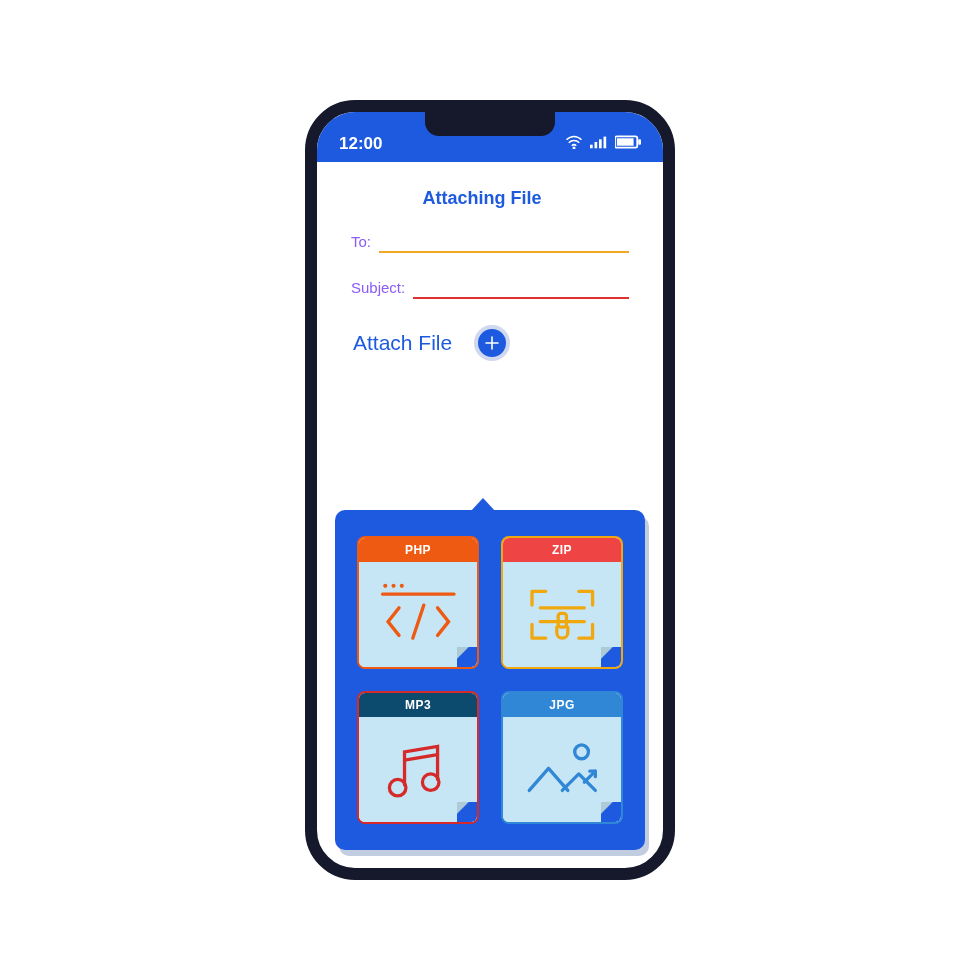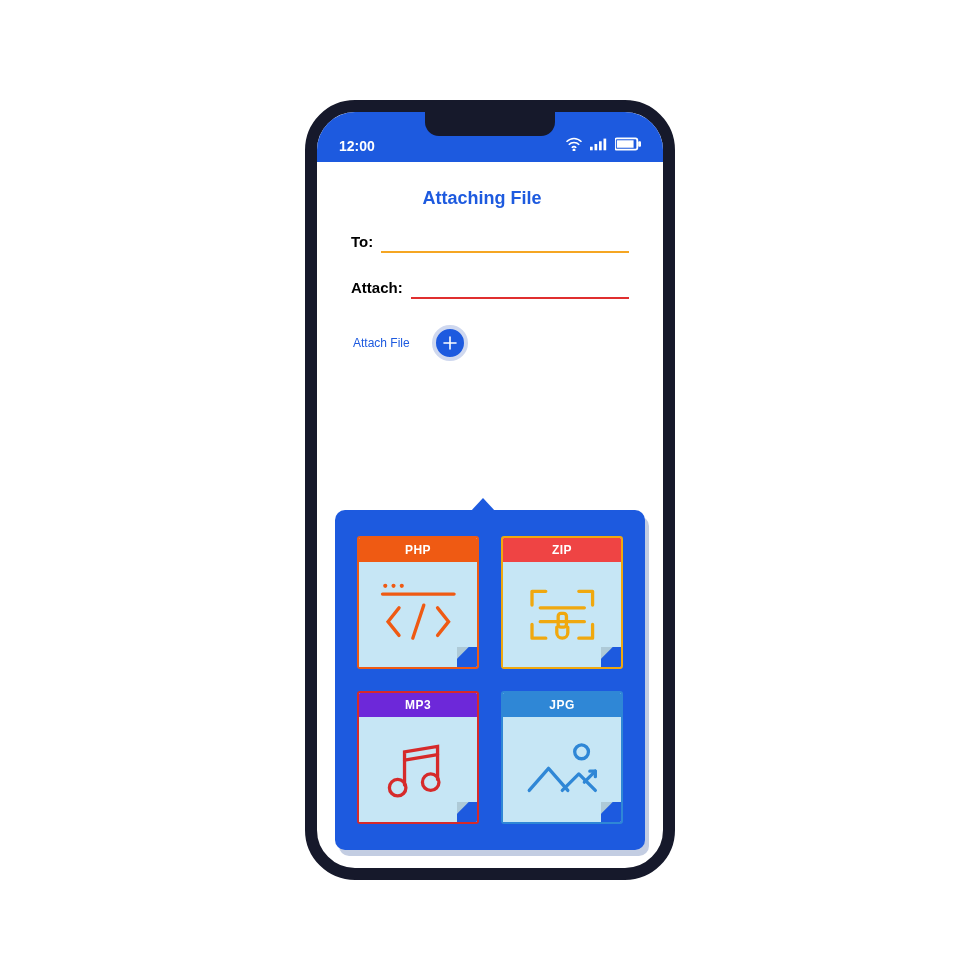--- a/index.html
+++ b/index.html
@@ -33,42 +33,42 @@
     z-index: 5;
   }
   .status-bar {
     height: 50px;
     background: #1d5adf;
     color: #fff;
     display: flex;
     align-items: flex-end;
     justify-content: space-between;
     padding: 0 22px 8px 22px;
-    font-size: 14px;
+    font-size: 17px;
     font-weight: 600;
   }
   .status-icons { display: flex; gap: 7px; align-items: center; }
   .page-title {
     text-align: center;
     color: #1d5adf;
     font-size: 18px;
     font-weight: 600;
     padding: 26px 16px 24px 0;
   }
   .form { padding: 0 34px; }
   .field {
     display: flex;
     align-items: baseline;
     gap: 8px;
     margin-bottom: 26px;
   }
   .field-label {
-    color: #000000;
+    color: #8b5cf6;
     font-size: 15px;
-    font-weight: 700;
+    font-weight: 400;
     white-space: nowrap;
   }
   .field-input {
     flex: 1;
     border: none;
     border-bottom-width: 2px;
     border-bottom-style: solid;
     background: transparent;
     height: 20px;
     font-size: 14px;
@@ -79,21 +79,21 @@
   .field-input.red { border-bottom-color: #e02f2f; }
   .attach-row {
     display: flex;
     align-items: center;
     gap: 22px;
     margin-top: 10px;
     padding-left: 2px;
   }
   .attach-label {
     color: #1d5adf;
-    font-size: 12px;
+    font-size: 21px;
     font-weight: 500;
   }
   .attach-btn {
     width: 36px; height: 36px;
     border-radius: 50%;
     background: #1d5adf;
     border: 4px solid #cfd8ef;
     display: flex; align-items: center; justify-content: center;
     cursor: pointer;
     position: relative;
@@ -121,39 +121,39 @@
     display: grid;
     grid-template-columns: 1fr 1fr;
     grid-template-rows: 1fr 1fr;
     gap: 22px 22px;
     box-shadow: 4px 6px 0 rgba(15, 55, 140, 0.25);
   }
   .file-card {
     position: relative;
     background: #fff;
     border: 2px solid;
-    border-radius: 3px;
+    border-radius: 8px;
     cursor: pointer;
     overflow: hidden;
   }
   .file-card.php   { border-color: #ef5a13; }
   .file-card.zip   { border-color: #f0a80e; }
   .file-card.mp3   { border-color: #d62a2a; }
   .file-card.jpg   { border-color: #2f87d6; }
   .file-header {
     height: 24px;
     display: flex; align-items: center; justify-content: center;
     color: #fff;
     font-size: 12px;
     font-weight: 700;
     letter-spacing: 0.5px;
   }
   .file-card.php .file-header { background: #ef5a13; }
   .file-card.zip .file-header { background: #ef4444; }
-  .file-card.mp3 .file-header { background: #6d28d9; }
+  .file-card.mp3 .file-header { background: #0c4a6e; }
   .file-card.jpg .file-header { background: #2f87d6; text-align: right; }
   .file-body {
     position: absolute;
     top: 24px; left: 0; right: 0; bottom: 0;
     background: #c6e6f5;
     display: flex; align-items: center; justify-content: center;
   }
   .file-body svg { width: 70%; height: 70%; }
   .fold-tri {
     position: absolute;
@@ -212,21 +212,21 @@
   </div>
 
   <div class="page-title">Attaching File</div>
 
   <div class="form">
     <div class="field">
       <span class="field-label">To:</span>
       <input class="field-input amber" value="" style="">
     </div>
     <div class="field">
-      <span class="field-label">Attach:</span>
+      <span class="field-label">Subject:</span>
       <input class="field-input red" value="" style="">
     </div>
 
     <div class="attach-row">
       <span class="attach-label">Attach File</span>
       <div class="attach-btn">
         <span>
           <svg width="14" height="14" viewBox="0 0 14 14">
             <path d="M7 1 V13 M1 7 H13" stroke="#fff" stroke-width="1.6" stroke-linecap="round"></path>
           </svg>

